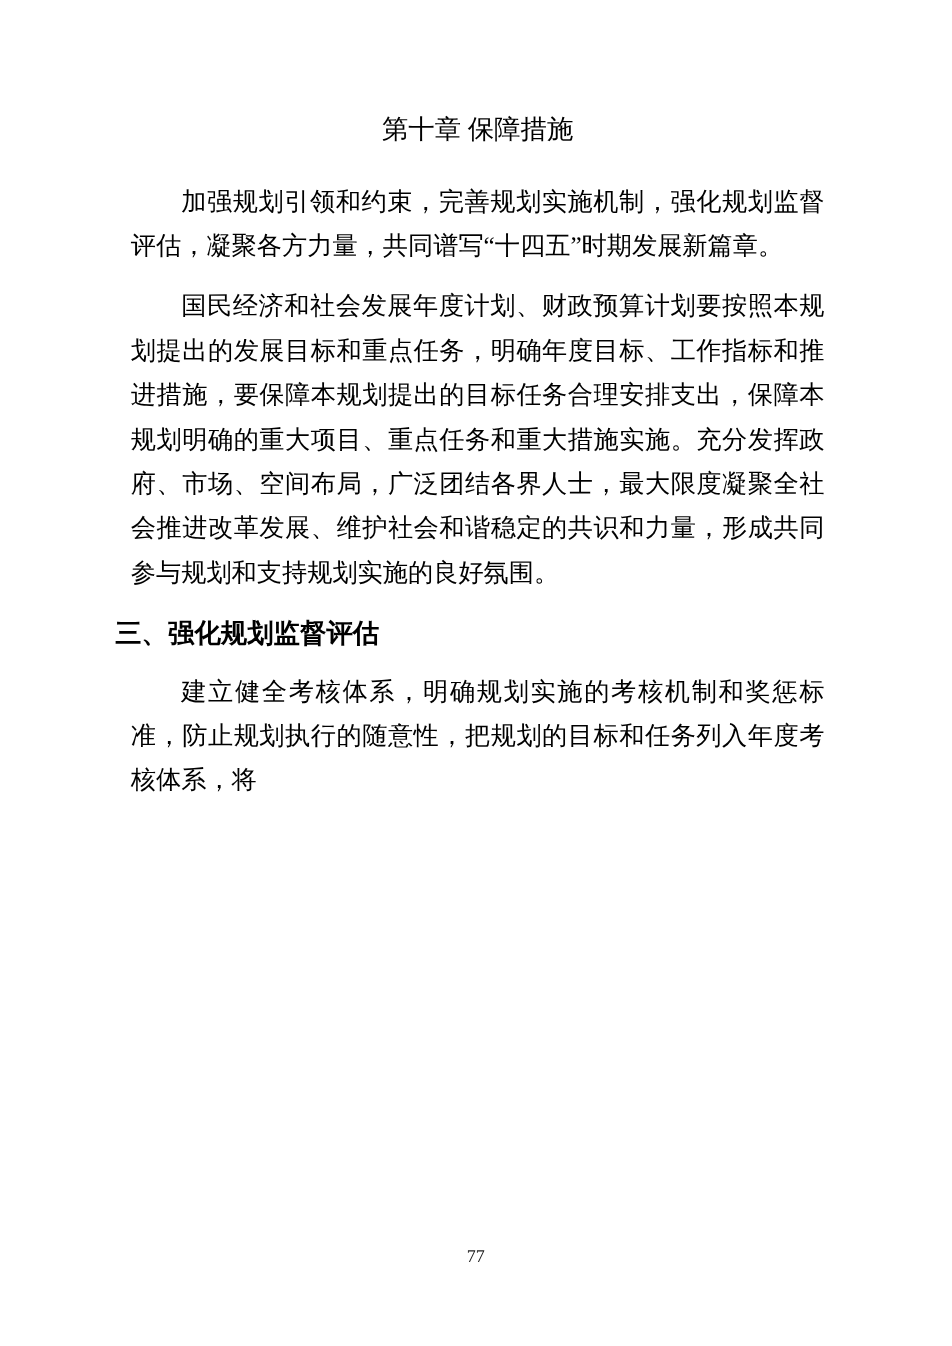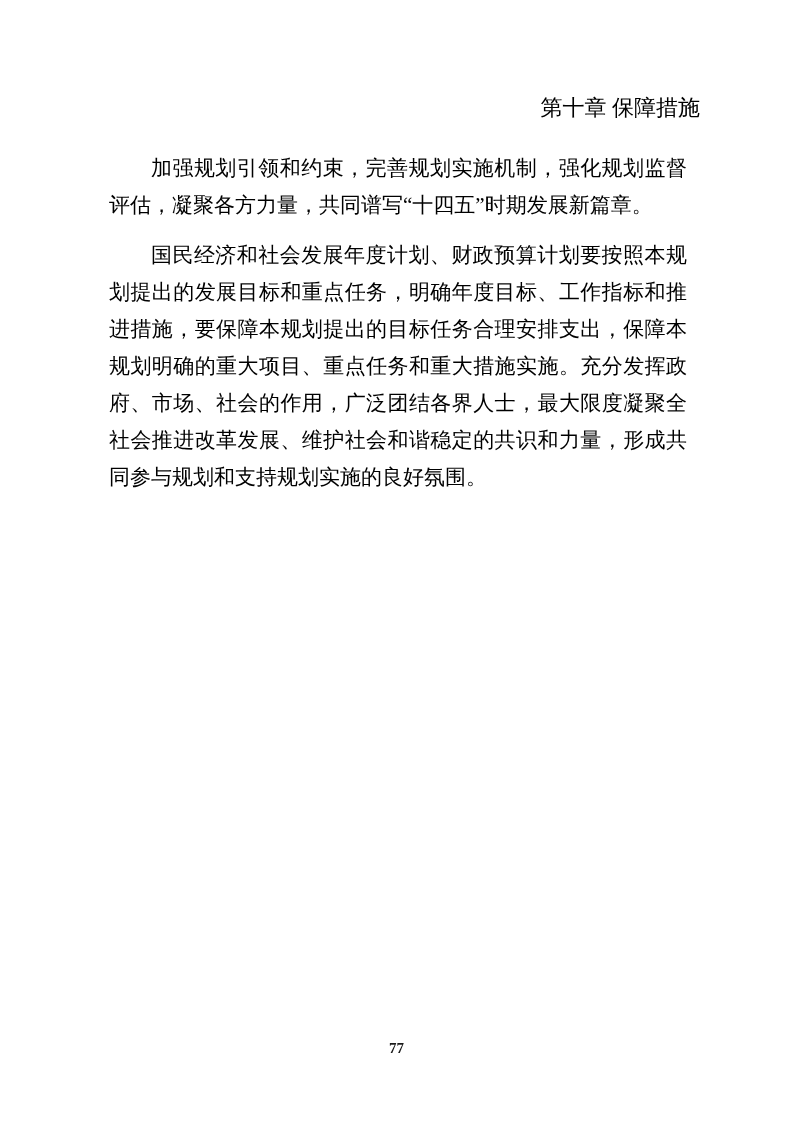--- a/index.html
+++ b/index.html
@@ -19,21 +19,21 @@
     width: 793px;
     height: 1122px;
     padding: 92px 93px 0 96px;
     position: relative;
     background: #ffffff;
   }
   .chapter-title {
     font-size: 22px;
     line-height: 32px;
     font-weight: normal;
-    text-align: right;
+    text-align: center;
     margin: 0 0 26px 0;
     font-family: "Liberation Serif", "DejaVu Serif", serif;
   }
   p.body-para {
     font-size: 21px;
     line-height: 37px;
     margin: 13px;
     text-indent: 2em;
     text-align: justify;
     text-justify: inter-ideograph;
@@ -47,36 +47,38 @@
     margin: 16px 0 14px 0;
     text-align: left;
   }
   .page-number {
     position: absolute;
     left: 0;
     top: 1040px;
     width: 793px;
     text-align: center;
     font-size: 15px;
-    font-weight: bold;
+    font-weight: normal;
     font-family: "Liberation Serif", "DejaVu Serif", serif;
     color: #1a1a1a;
   }
 </style>
 </head>
 <body>
 
 <div class="page">
 
   <h1 class="chapter-title">第十章 保障措施</h1>
 
   <p class="body-para">加强规划引领和约束，完善规划实施机制，强化规划监督评估，凝聚各方力量，共同谱写“十四五”时期发展新篇章。</p>
 
 
 
 
-  <p class="body-para">国民经济和社会发展年度计划、财政预算计划要按照本规划提出的发展目标和重点任务，明确年度目标、工作指标和推进措施，要保障本规划提出的目标任务合理安排支出，保障本规划明确的重大项目、重点任务和重大措施实施。充分发挥政府、市场、社会的作用，广泛团结各界人士，最大限度凝聚全社会推进改革发展、维护社会和谐稳定的共识和力量，形成共同参与规划和支持规划实施的良好氛围。</p>
+  <p class="body-para">国民经济和社会发展年度计划、财政预算计划要按照本规划提出的发展目标和重点任务，明确年度目标、工作指标和推进措施，要保障本规划提出的目标任务合理安排支出，保障本规划明确的重大项目、重点任务和重大措施实施。充分发挥政府、市场、空间布局，广泛团结各界人士，最大限度凝聚全社会推进改革发展、维护社会和谐稳定的共识和力量，形成共同参与规划和支持规划实施的良好氛围。</p>
 
+  <h2 class="section-heading">三、强化规划监督评估</h2>
 
+  <p class="body-para">建立健全考核体系，明确规划实施的考核机制和奖惩标准，防止规划执行的随意性，把规划的目标和任务列入年度考核体系，将</p>
 
   <div class="page-number">77</div>
 
 </div>
 
 </body></html>

